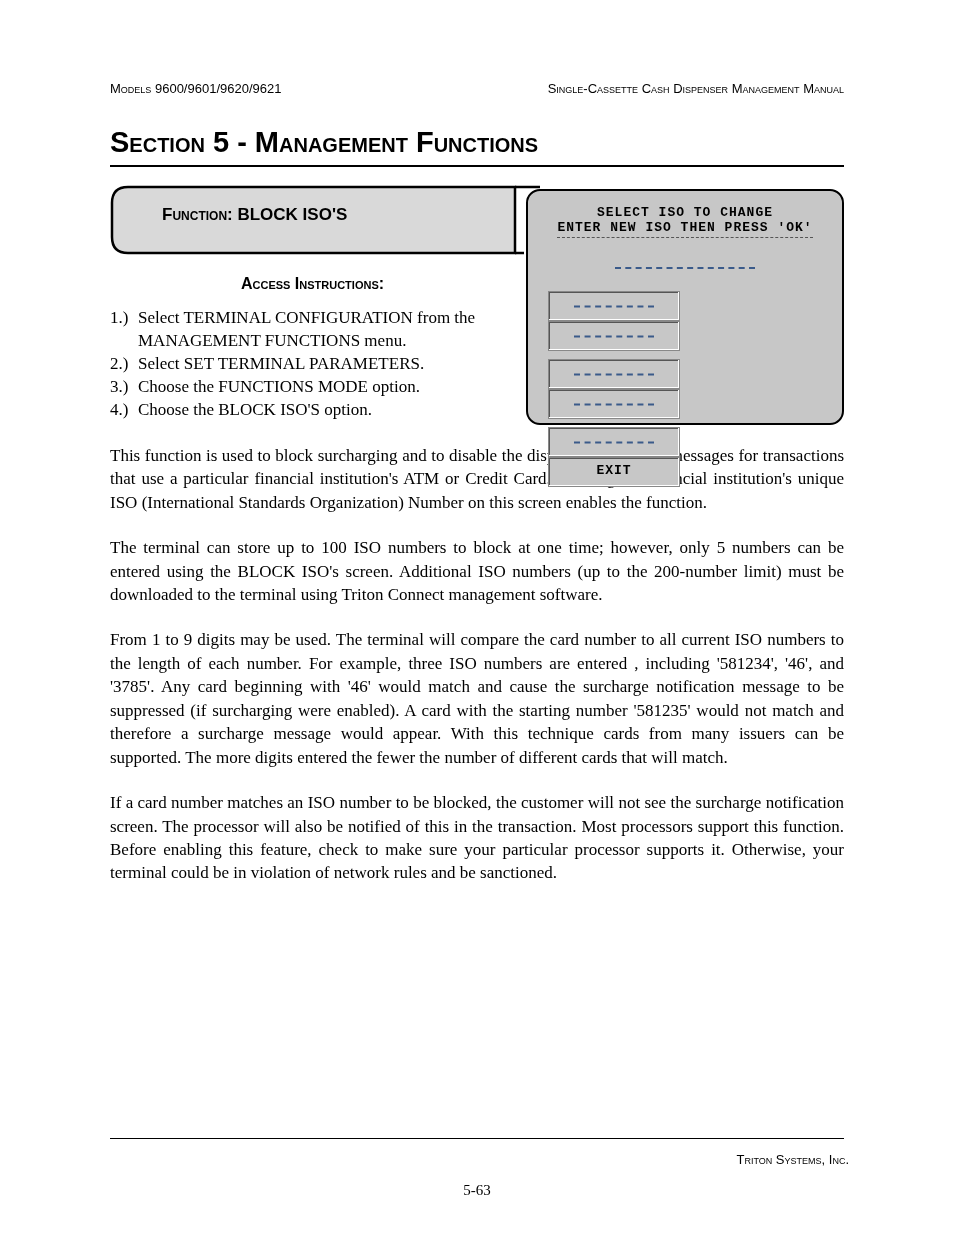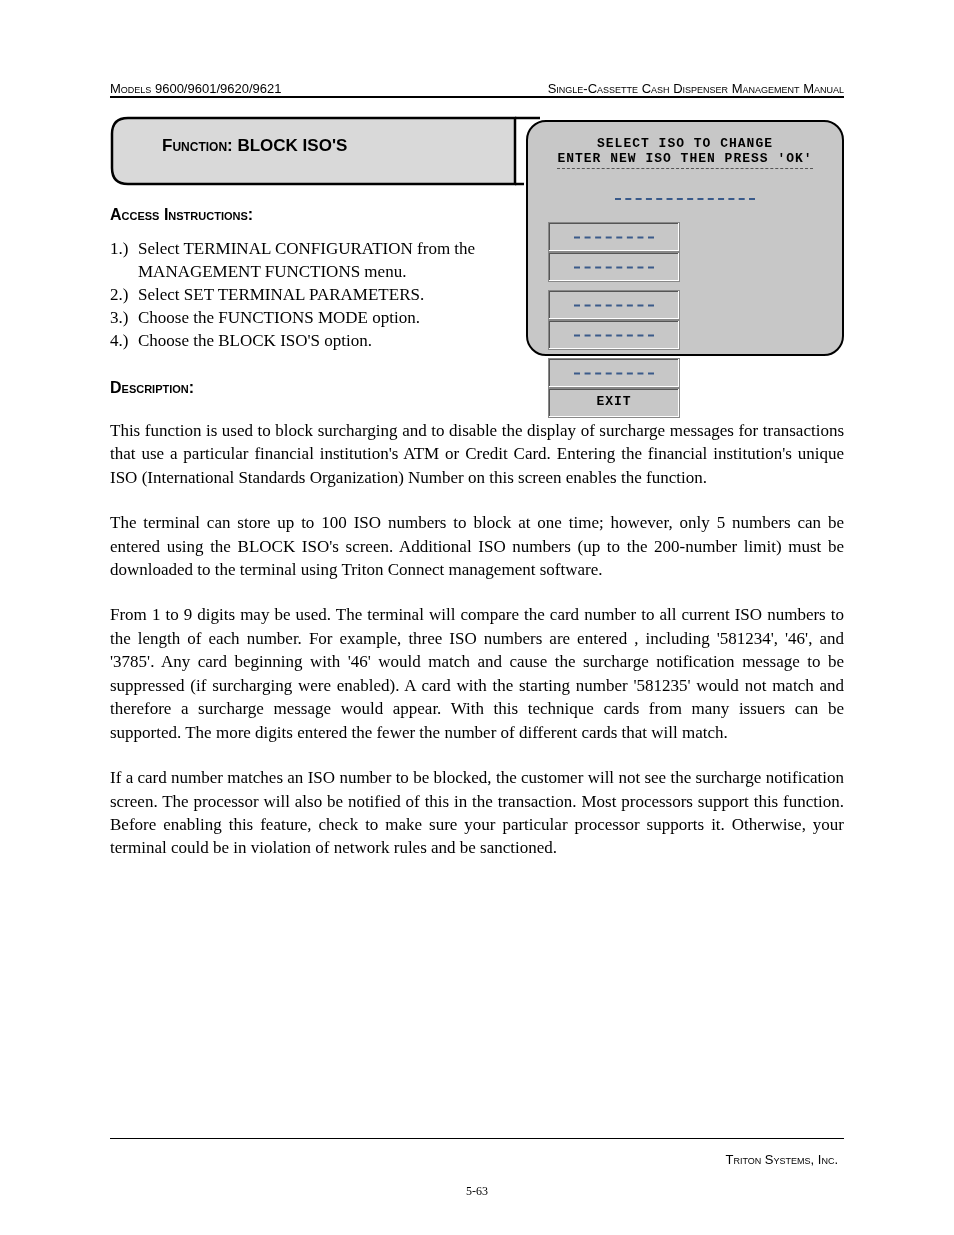--- a/index.html
+++ b/index.html
@@ -50,21 +50,21 @@
   }
 
   .screenshot-box {
     position: absolute;
     top: 4px;
     right: 0;
     width: 318px;
     height: 236px;
     background: #c7c7c7;
     border: 2px solid #000;
-    border-radius: 20px;
+    border-radius: 14px;
     box-sizing: border-box;
     padding: 10px 12px;
     font-family: "Courier New", monospace;
     font-size: 13px;
     font-weight: bold;
     color: #000;
     text-align: center;
     letter-spacing: 1px;
   }
   .screenshot-box .line1 { margin-top: 4px; }
@@ -119,20 +119,21 @@
     font-family: Arial, Helvetica, sans-serif;
     font-weight: bold;
     font-variant: small-caps;
     font-size: 16px;
   }
   .factory-default {
     margin-top: 26px;
   }
   .access-instructions {
     margin-top: 22px;
+    text-align: center;
   }
   .instr-list {
     margin: 14px 0 0 0;
     padding: 0;
     font-size: 17px;
     line-height: 1.35;
   }
   .instr-list .item {
     display: flex;
   }
@@ -154,52 +155,53 @@
   }
   .footer-line {
     position: absolute;
     left: 110px;
     right: 110px;
     bottom: 96px;
     border-top: 1.5px solid #000;
   }
   .footer-company {
     position: absolute;
-    right: 116px;
+    right: 105px;
     bottom: 68px;
     font-family: Arial, Helvetica, sans-serif;
     font-size: 13px;
     font-variant: small-caps;
   }
   .footer-page {
     position: absolute;
     left: 0;
     right: 0;
     bottom: 36px;
     text-align: center;
-    font-size: 12px;
+    font-size: 15px;
   }
 
   
   .frame-svg {
     position:absolute;
     top:0; left:0;
     width:100%;
     pointer-events:none;
   }
 </style>
 </head>
 <body>
 
 <div class="page">
   <div class="header-row">
     <div>Models 9600/9601/9620/9621</div>
     <div>Single-Cassette Cash Dispenser Management Manual</div>
   </div>
 
+  <div class="section-title">Section 5 - Management Functions</div>
   <hr class="hr-thick">
 
   <div class="top-block">
     <svg class="frame-svg" width="734" height="260" viewBox="0 0 734 260">
       <path d="M 18 2 
                Q 2 2 2 18
                L 2 52
                Q 2 68 18 68
                L 405 68
                L 405 2
@@ -262,23 +264,20 @@
             <div class="txt">Choose the FUNCTIONS MODE option.</div>
           </div>
         <div class="item">
             <div class="num">4.)</div>
             <div class="txt">Choose the BLOCK ISO'S option.</div>
           </div>
       </div>
     </div>
   </div>
 
-  <div class="description-label">
-    <span class="sc-label">Description:</span>
-  </div>
 
   <div class="desc-para">This function is used to block surcharging and to disable the display of surcharge messages for transactions that use a particular financial institution's ATM or Credit Card.  Entering the financial institution's unique ISO (International Standards Organization) Number on this screen enables the function.</div>
   <div class="desc-para">The terminal can store up to 100 ISO numbers to block at one time; however, only 5 numbers can be entered using the BLOCK ISO's screen. Additional ISO numbers (up to the 200-number limit) must be downloaded to the terminal using Triton Connect management software.</div>
   <div class="desc-para">From 1 to 9 digits may be used.  The terminal will compare the card number to all current ISO numbers to the length of each number.  For example, three ISO numbers are entered , including '581234', '46', and '3785'.  Any card beginning with '46' would match and cause the surcharge notification message to be suppressed (if surcharging were enabled).  A card with the starting number '581235' would not match and therefore a surcharge message would appear.  With this technique cards from many issuers can be supported.  The more digits entered the fewer the number of different cards that will match.</div>
   <div class="desc-para">If a card number matches an ISO number to be blocked, the customer will not see the surcharge notification screen.  The processor will also be notified of this in the transaction.  Most processors support this function.  Before enabling this feature, check to make sure your particular processor supports it.  Otherwise, your terminal could be in violation of network rules and be sanctioned.</div>
 
   <div class="footer-line"></div>
   <div class="footer-company">Triton Systems, Inc.</div>
   <div class="footer-page">5-63</div>
 </div>

